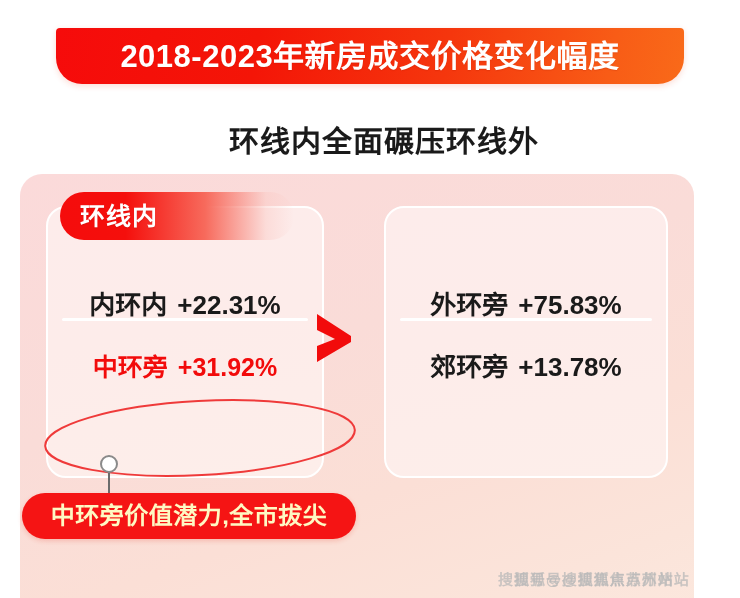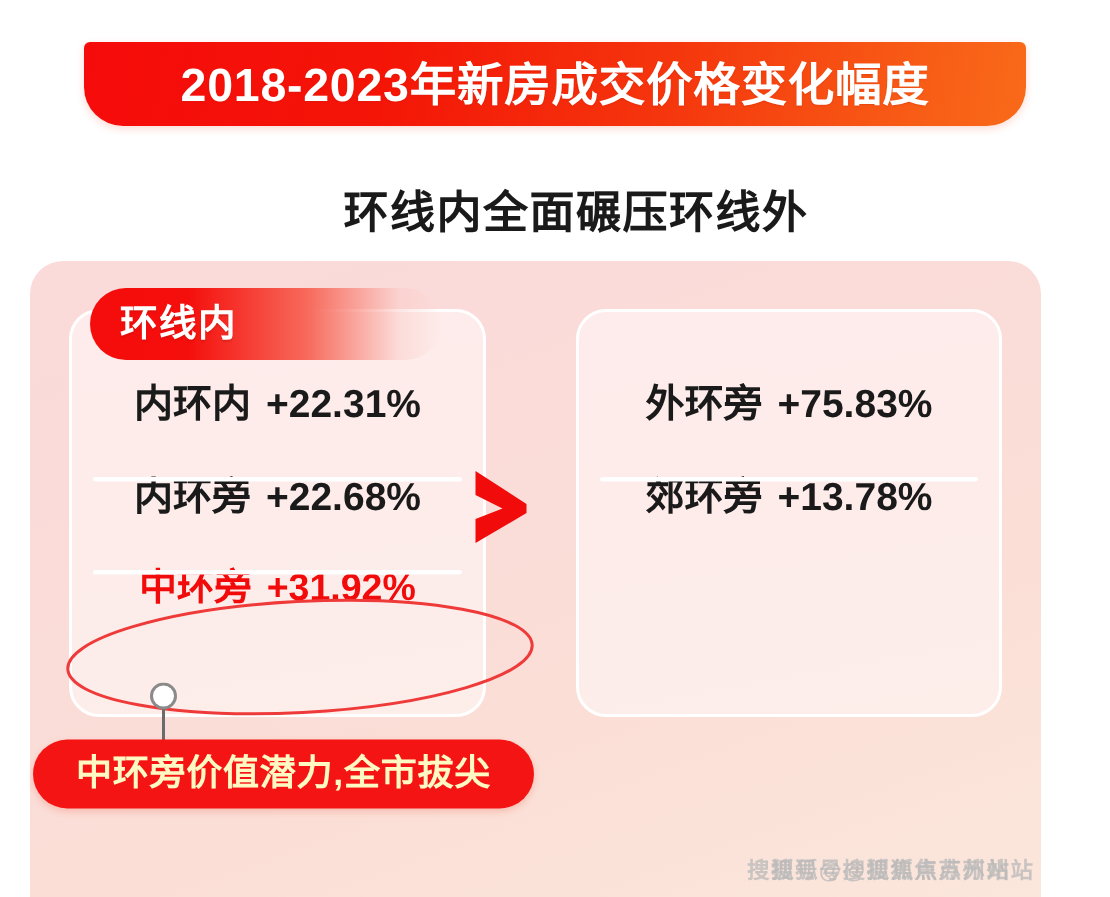--- a/index.html
+++ b/index.html
@@ -124,21 +124,21 @@
   
   .rows {
     position: absolute;
     left: 0;
     top: 48px;
     width: 100%;
   }
   .row {
     height: 62px;
     display: flex;
-    align-items: flex-start;
+    align-items: flex-end;
     justify-content: center;
     white-space: nowrap;
     position: relative;
   }
   .row + .row::before {
     content: "";
     position: absolute;
     left: 14px;
     right: 14px;
     top: 0;
@@ -252,24 +252,20 @@
   <div class="card">
 
     <div class="panel panel-left">
       <div class="badge badge-left">
         <span class="badge-text">环线内</span>
       </div>
       <div class="rows">
         <div class="row">
           <span class="row-label">内环内</span>
           <span class="row-value">+22.31%</span>
-        </div>
-        <div class="row">
-          <span class="row-label">内环旁</span>
-          <span class="row-value">+22.68%</span>
         </div>
         <div class="row highlight">
           <span class="row-label">中环旁</span>
           <span class="row-value">+31.92%</span>
         </div>
       </div>
     </div>
 
     <div class="panel panel-right">
       <div class="rows">

